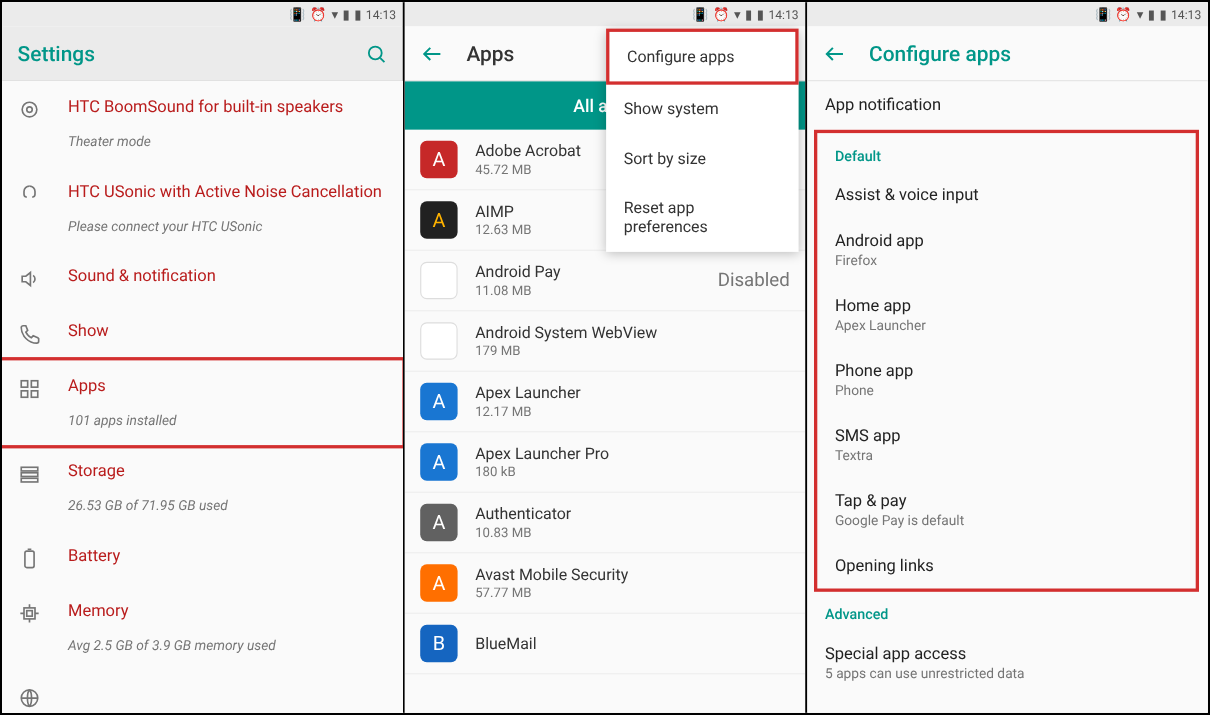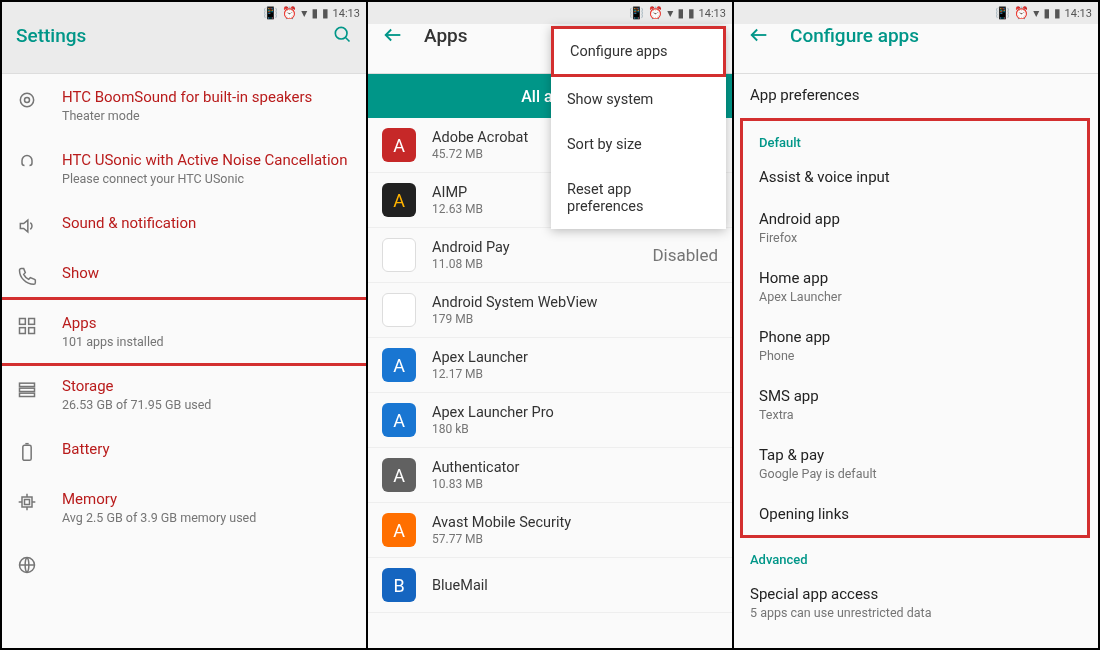--- a/index.html
+++ b/index.html
@@ -49,20 +49,21 @@
     padding: 0 6px;
     font-size: 11px;
     color: #555;
   }
   .status-bar .glyph { font-size: 12px; line-height: 1; }
 
   
   .app-bar {
     height: 50px;
     display: flex;
+    align-items: center;
     padding: 0 14px;
     gap: 20px;
     background: var(--status-bg);
     border-bottom: 1px solid #ddd;
   }
   .app-bar.white { background: #fafafa; }
   .app-bar .title {
     color: var(--teal);
     font-size: 19px;
     font-weight: 500;
@@ -89,21 +90,21 @@
   .row .icon {
     width: 22px;
     display: flex;
     justify-content: center;
     color: #757575;
     font-size: 18px;
     margin-top: 2px;
   }
   .row .texts { flex: 1; }
   .row .primary { font-size: 15px; color: #b91c1c; }
-  .row .secondary { font-size: 12.5px; color: var(--text-secondary); margin-top: 2px; }
+  .row .secondary { font-size: 12.5px; color: var(--text-secondary); margin-top: 16px; font-style: italic; }
 
   .highlight-box {
     border: 3px solid var(--red);
     margin: -3px;
   }
 
   
   .tab-bar {
     background: var(--teal);
     color: #fff;
@@ -418,21 +419,21 @@
       <span class="back">
         <svg width="22" height="22" viewBox="0 0 24 24" fill="none" stroke="currentColor" stroke-width="2">
             <line x1="20" y1="12" x2="4" y2="12"></line>
             <polyline points="10 18 4 12 10 6"></polyline>
           </svg>
       </span>
       <span class="title">Configure apps</span>
     </div>
     <div class="content">
       <div class="cfg-row">
-        <div class="primary">App preferences</div>
+        <div class="primary">App notification</div>
       </div>
 
       <div class="red-wrap">
         <div class="section-header">Default</div>
         <div id="defaults-list">
             <div class="cfg-row">
               <div class="primary">Assist &amp; voice input</div>
             </div>
             <div class="cfg-row">
               <div class="primary">Android app</div>

